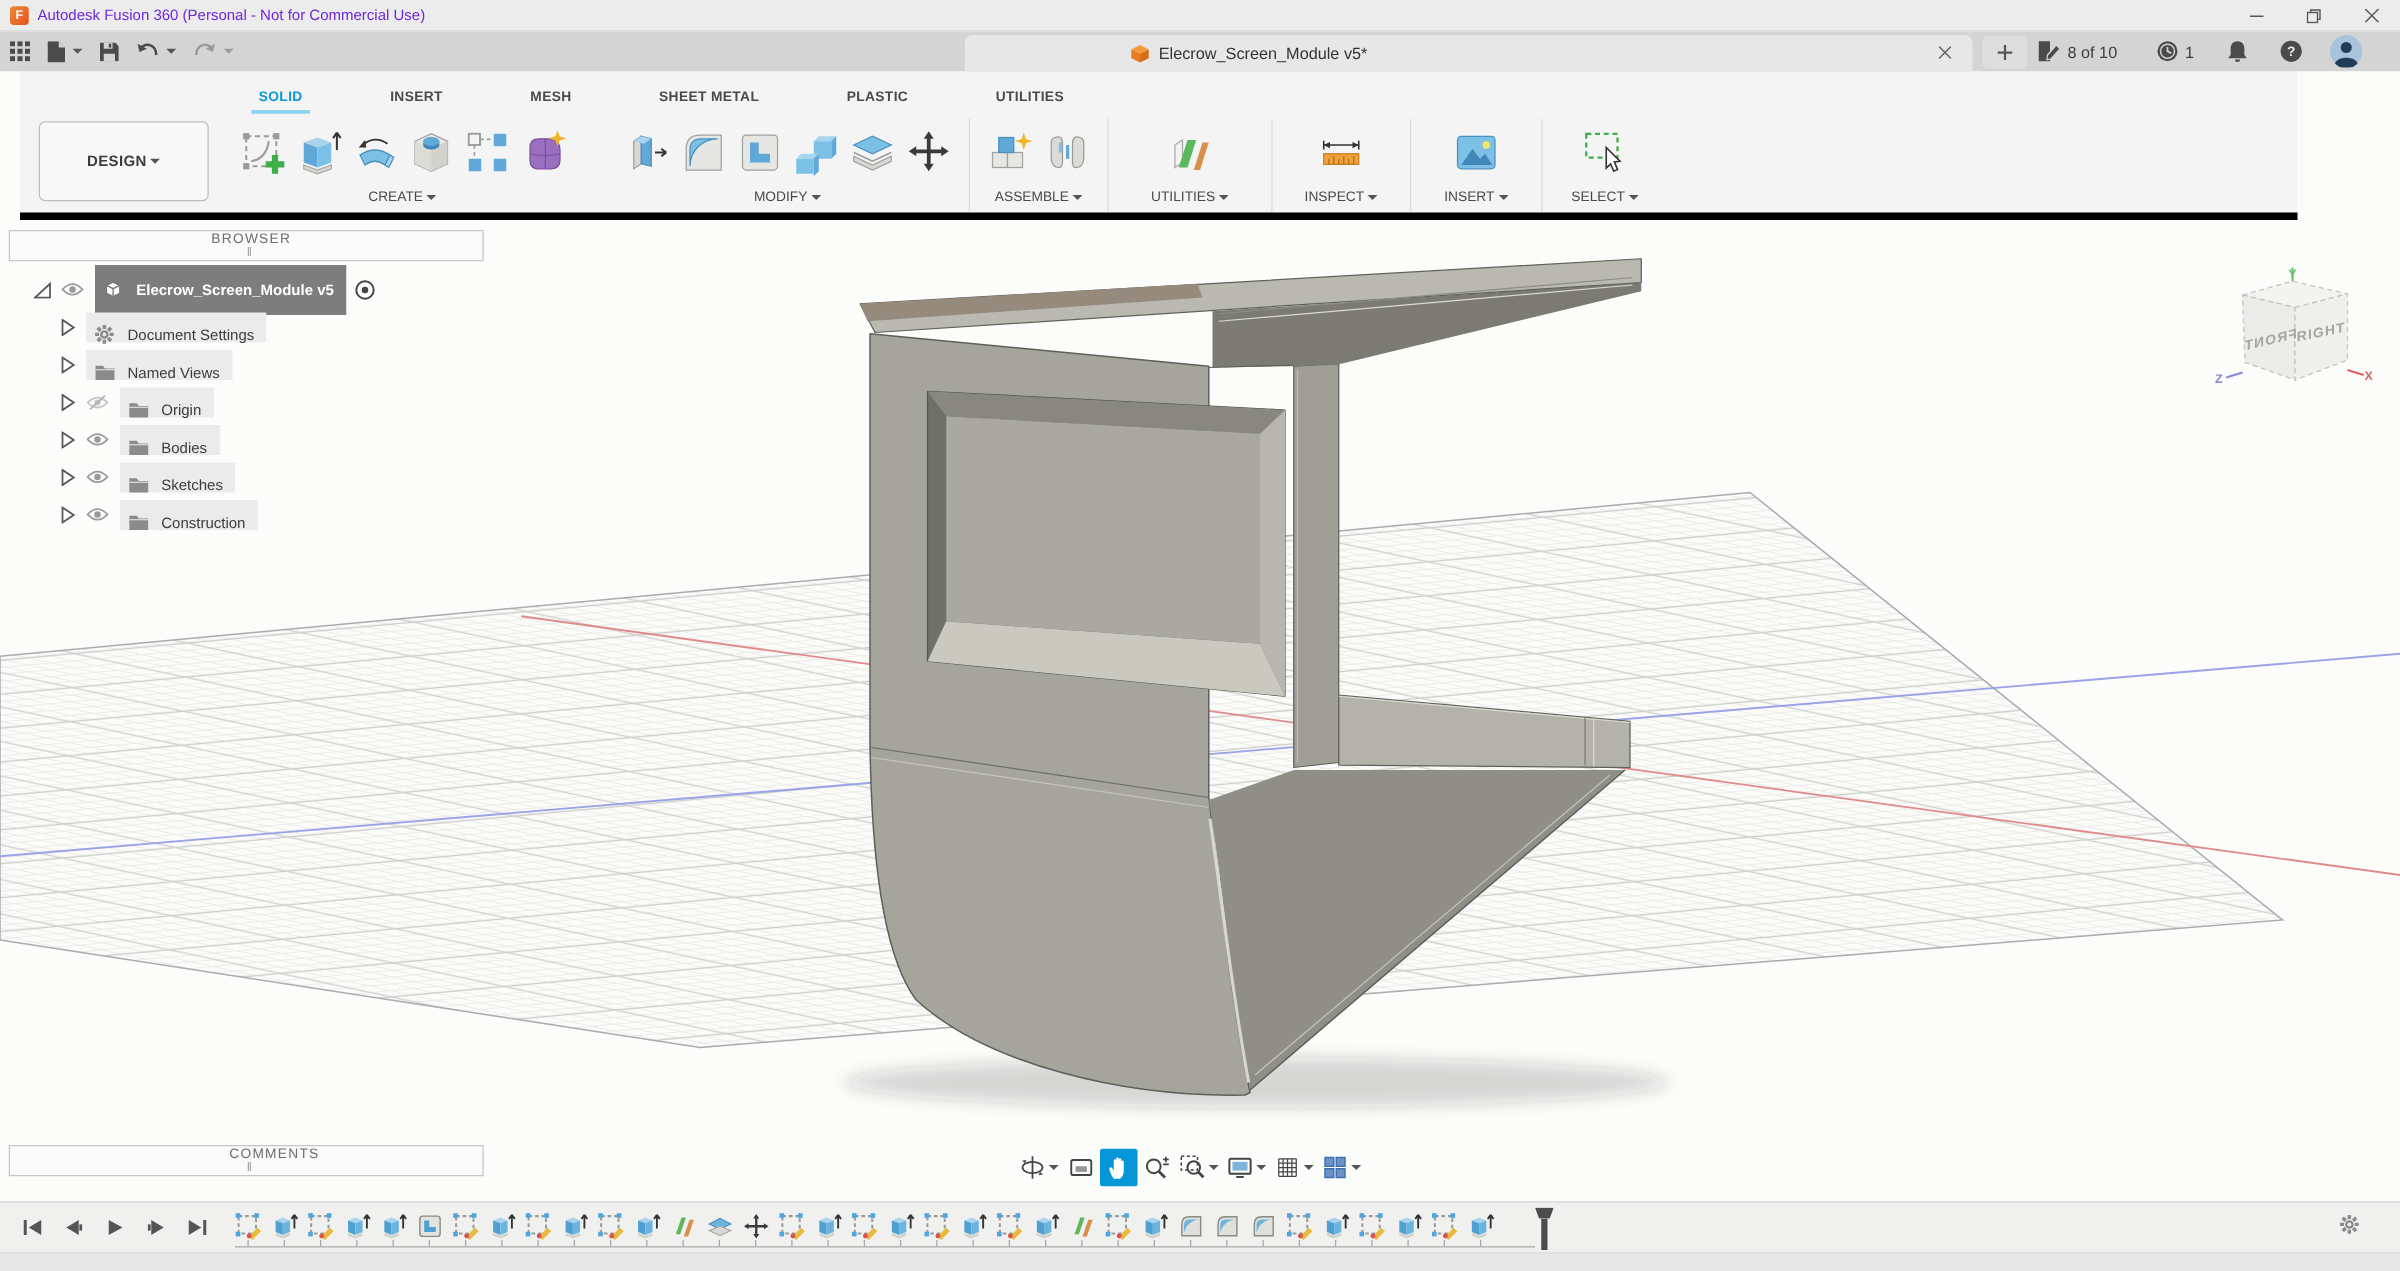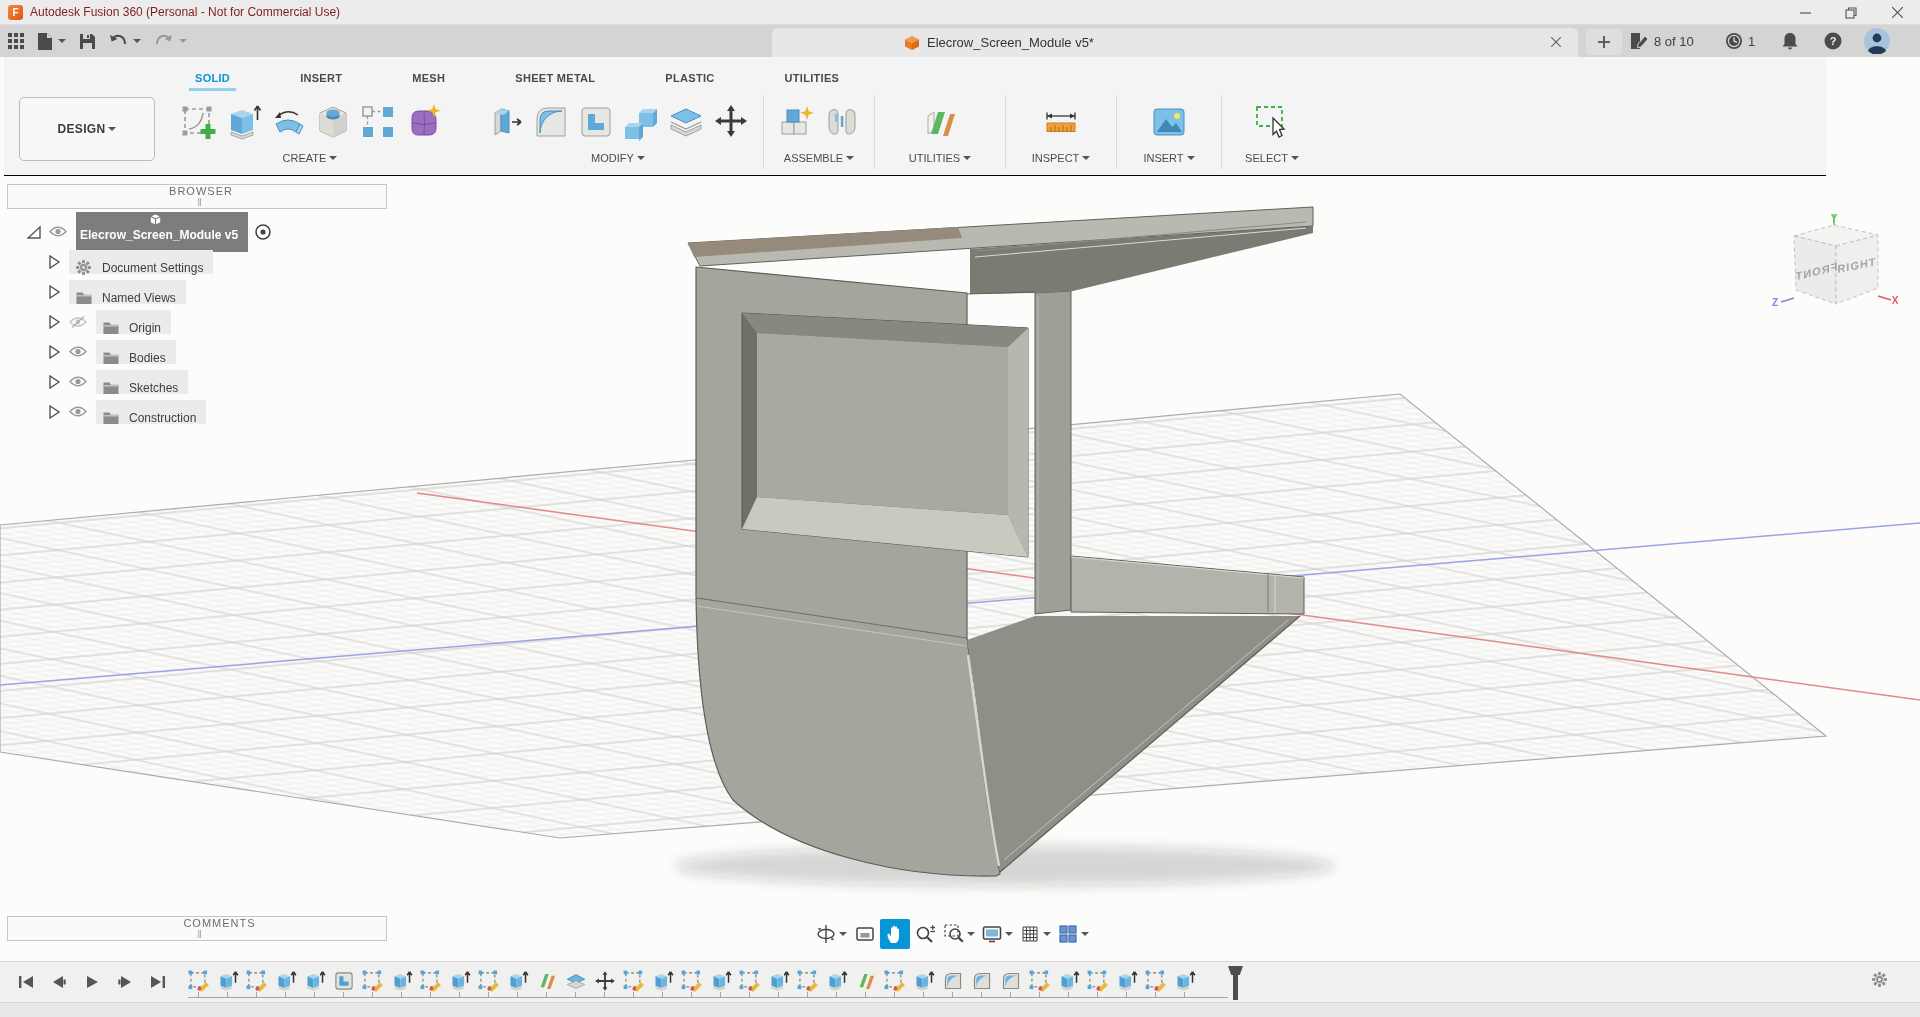--- a/index.html
+++ b/index.html
@@ -6,21 +6,21 @@
   *{box-sizing:border-box;-webkit-font-smoothing:antialiased;}
   #stage{position:relative;width:1920px;height:1017px;overflow:hidden;
          font-family:"Liberation Sans", sans-serif;background:#fcfcfb;user-select:none;}
 
   
   .titlebar{position:absolute;left:0;top:0;width:1920px;height:25px;background:#ececec;
             border-bottom:1px solid #dcdcdc;display:flex;align-items:center;z-index:40;}
   .fusion-logo{width:15px;height:15px;margin:0 7px 0 8px;border-radius:3px;
                background:linear-gradient(135deg,#f08a38,#e4531b);color:#fff;font-size:10px;
                font-weight:bold;display:flex;align-items:center;justify-content:center;}
-  .titlebar-text{font-size:12px;color:#7f1d1d;}
+  .titlebar-text{font-size:12px;color:#6d28d9;}
   .win-controls{position:absolute;right:0;top:0;height:25px;display:flex;}
   .win-btn{width:46px;height:25px;display:flex;align-items:center;justify-content:center;color:#555;}
   .win-btn svg{display:block;}
 
   
   .appbar{position:absolute;left:0;top:25px;width:1920px;height:32px;background:#d4d4d4;z-index:39;}
   .qat{position:absolute;left:8px;top:0;height:32px;display:flex;align-items:center;gap:14px;color:#4b4b4b;}
   .qat .qbtn{display:flex;align-items:center;gap:3px;}
   .caret{display:inline-block;width:0;height:0;border-left:4px solid transparent;
          border-right:4px solid transparent;border-top:4px solid #555;margin-left:3px;}
@@ -30,22 +30,22 @@
   .doc-tab-content{position:absolute;left:132px;top:0;height:29px;display:flex;align-items:center;gap:7px;
            font-size:13px;color:#333;}
   .tab-close{position:absolute;right:12px;top:4px;width:20px;height:20px;display:flex;align-items:center;
            justify-content:center;color:#666;}
   .new-tab{position:absolute;left:1586px;top:4px;width:36px;height:26px;background:#dedede;border-radius:4px;
            display:flex;align-items:center;justify-content:center;color:#555;}
   .status-item{position:absolute;top:0;height:32px;display:flex;align-items:center;gap:5px;
            font-size:13px;color:#3f3f3f;}
 
   
-  .ribbon{position:absolute;left:4px;top:57px;width:1822px;height:119px;background:#f4f4f4;
-          border-bottom:1px solid #000000;z-index:38;}
+  .ribbon{position:absolute;left:16px;top:57px;width:1822px;height:119px;background:#f4f4f4;
+          border-bottom:6px solid #000000;z-index:38;}
   .tabs-row{position:absolute;left:185px;top:0;height:34px;display:flex;gap:58px;align-items:flex-end;}
   .rtab{font-size:11px;color:#4a4a4a;padding:0 6px 7px 6px;letter-spacing:.3px;font-weight:bold;}
   .rtab.active{color:#0a96d7;border-bottom:3px solid #8fd2ef;padding-bottom:4px;}
   .tools-row{position:absolute;left:0;top:34px;width:1920px;height:84px;display:flex;align-items:flex-start;}
   .design-btn{margin:6px 0 0 15px;width:136px;height:64px;background:#f8f8f8;border:1px solid #bdbdbd;
           border-radius:5px;display:flex;align-items:center;justify-content:center;font-size:12px;
           color:#3c3c3c;font-weight:bold;letter-spacing:.3px;}
   .group{display:flex;flex-direction:column;align-items:center;margin-top:2px;}
   .group-icons{display:flex;align-items:center;height:58px;}
   .tool{width:45px;height:56px;display:flex;align-items:center;justify-content:center;}
@@ -61,21 +61,21 @@
           padding:0 8px;color:#6e6e6e;font-size:11px;letter-spacing:1px;flex-direction:column;}
   .panel-header .ph-title{flex:1;margin-left:8px;}
   .grip{color:#9a9a9a;font-size:10px;margin-left:6px;}
   .tree{margin-top:10px;}
   .tree-row{display:flex;align-items:center;height:25px;margin-bottom:5px;}
   .tri{width:14px;height:14px;margin-left:40px;margin-right:8px;flex:0 0 auto;}
   .tree-row.root .tri{margin-left:20px;}
   .rowicon{width:19px;height:16px;margin-right:8px;flex:0 0 auto;display:flex;align-items:center;}
   .pill{display:flex;align-items:center;background:#ebebeb;height:24px;padding:12px 10px 0 6px;}
   .rootbox{display:flex;align-items:center;background:#7d7d7d;color:#fff;font-weight:bold;height:40px;
-          padding:0 10px 0 4px;flex-direction:column;}
+          padding:0 10px 0 4px;}
   .rootbox .rowicon{margin:0 8px 0 2px;}
   .radio{width:18px;height:18px;margin-left:6px;}
 
   
   .viewcube{position:absolute;right:22px;top:212px;width:130px;height:104px;z-index:10;}
 
   
   .comments{position:absolute;left:7px;top:916px;width:380px;z-index:10;}
 
   

